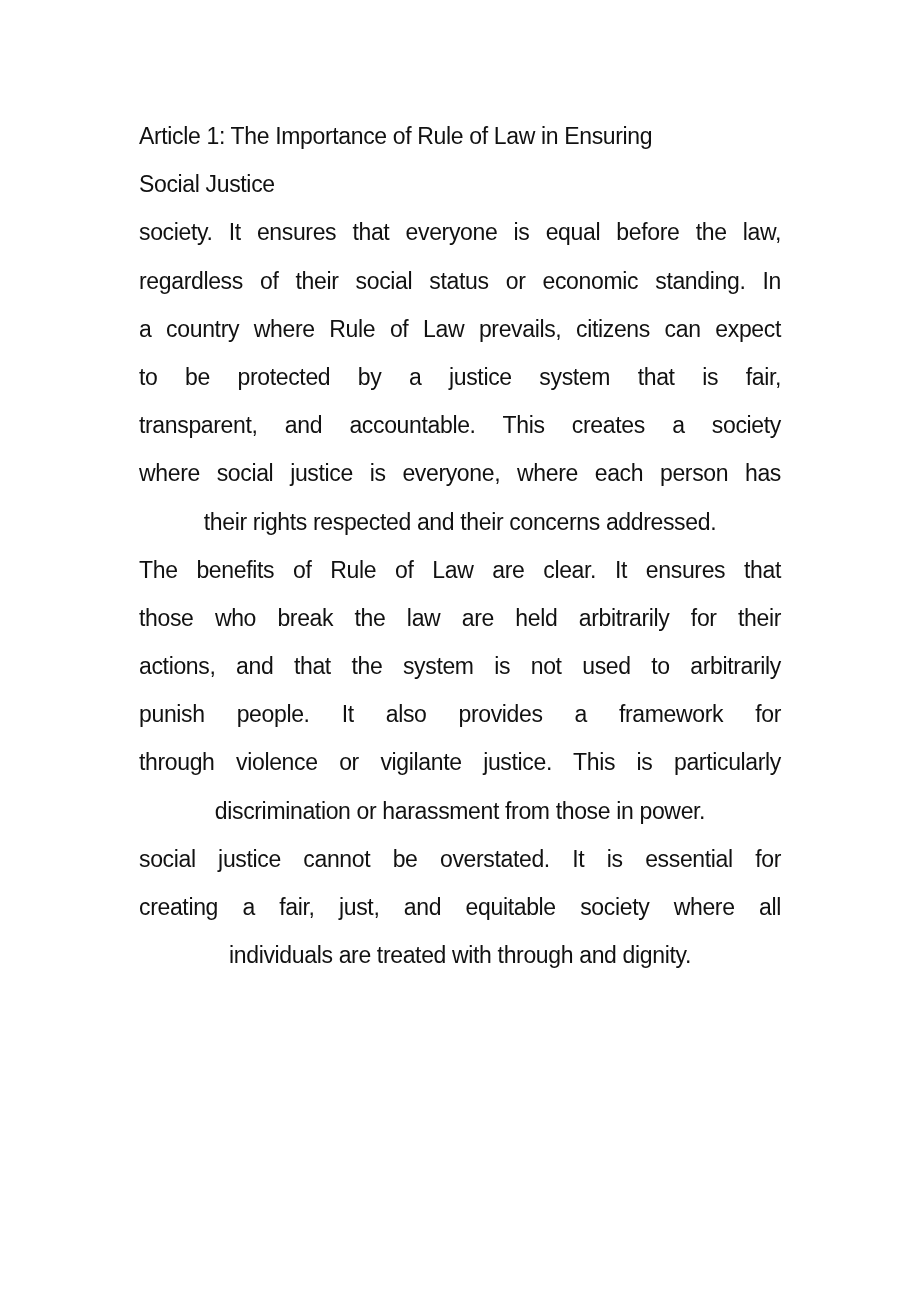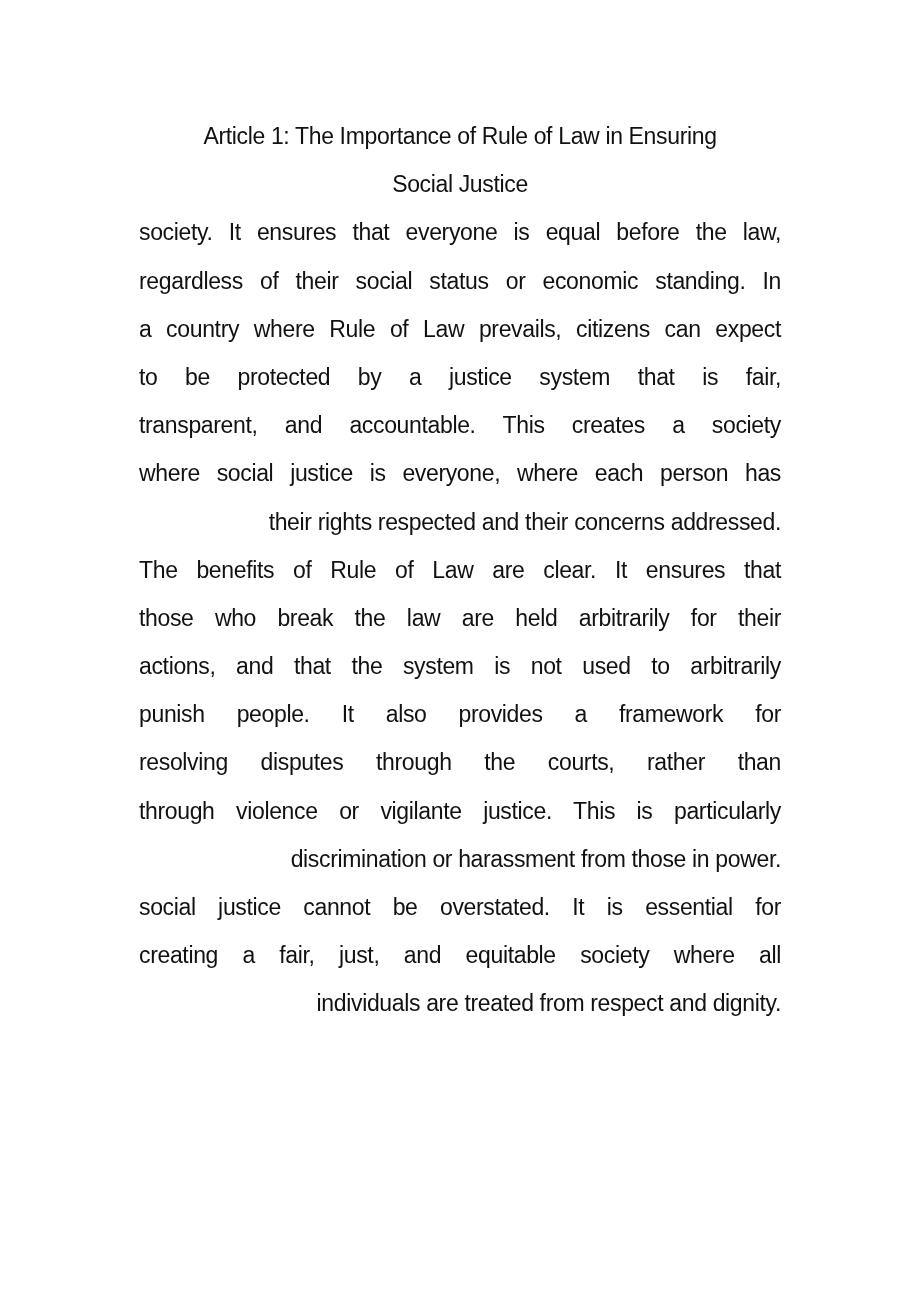--- a/index.html
+++ b/index.html
@@ -23,28 +23,28 @@
     }
     .line {
       height: 48.2px;
       line-height: 48.2px;
       font-size: 23px;
       white-space: nowrap;
       letter-spacing: -0.35px;
       word-spacing: 0px;
     }
     .title .line {
-      text-align: center;
+      text-align: left;
     }
     .just {
       text-align: justify;
       text-align-last: justify;
     }
     .last {
-      text-align: right;
+      text-align: center;
     }
   </style>
 </head>
 <body>
 
 <div class="page">
   <div class="title">
     <div class="line">Article 1: The Importance of Rule of Law in Ensuring</div>
     <div class="line">Social Justice</div>
   </div>
@@ -57,23 +57,22 @@
     <div class="line just">transparent, and accountable. This creates a society</div>
     <div class="line just">where social justice is everyone, where each person has</div>
     <div class="line last">their rights respected and their concerns addressed.</div>
   </div>
 
   <div class="para">
     <div class="line just">The benefits of Rule of Law are clear. It ensures that</div>
     <div class="line just">those who break the law are held arbitrarily for their</div>
     <div class="line just">actions, and that the system is not used to arbitrarily</div>
     <div class="line just">punish people. It also provides a framework for</div>
-    <div class="line just">resolving disputes through the courts, rather than</div>
     <div class="line just">through violence or vigilante justice. This is particularly</div>
     <div class="line last">discrimination or harassment from those in power.</div>
   </div>
 
   <div class="para">
     <div class="line just">social justice cannot be overstated. It is essential for</div>
     <div class="line just">creating a fair, just, and equitable society where all</div>
-    <div class="line last">individuals are treated from respect and dignity.</div>
+    <div class="line last">individuals are treated with through and dignity.</div>
   </div>
 </div>
 
 </body></html>

